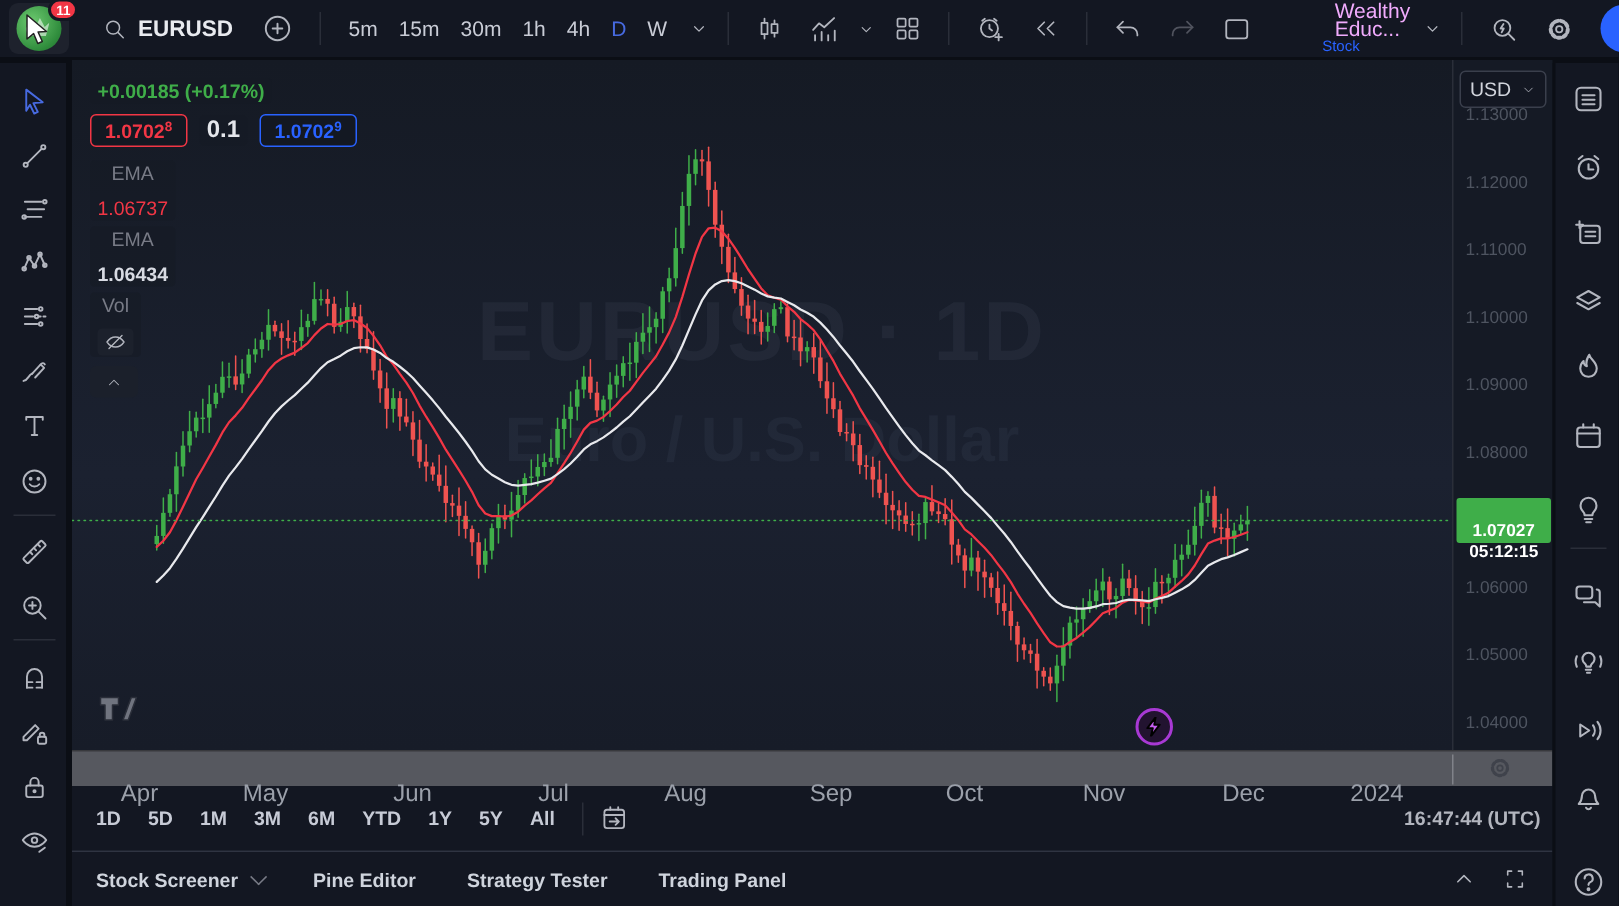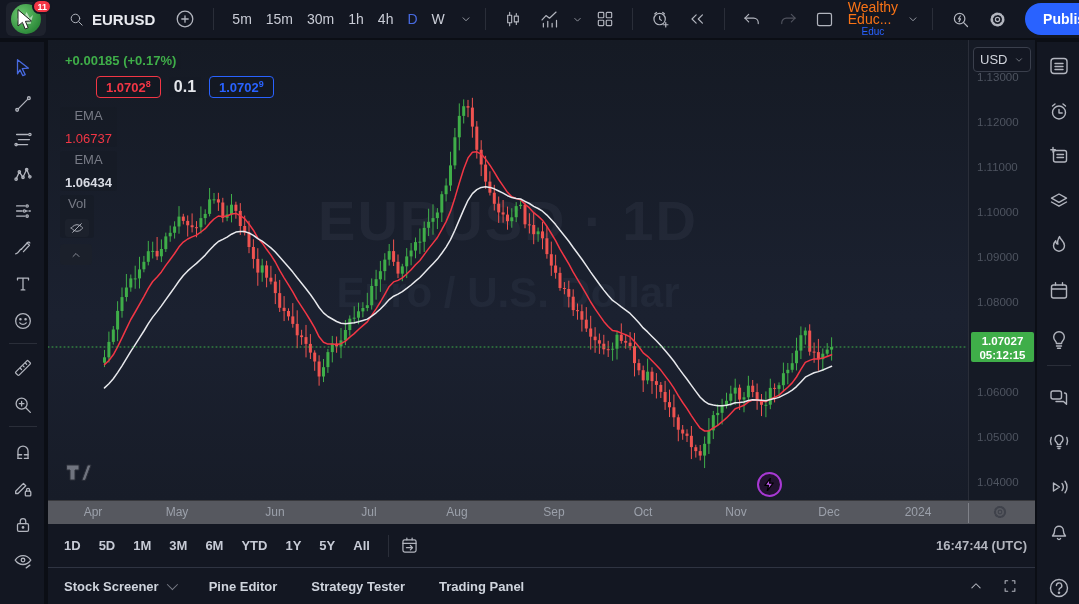--- a/index.html
+++ b/index.html
@@ -16,63 +16,63 @@
   #avatar::after { content:""; position:absolute; left:6px; top:8px; width:16px; height:12px; background:rgba(255,255,255,.55); clip-path:polygon(0 60%,20% 20%,40% 55%,60% 0,80% 50%,100% 25%,85% 100%,10% 100%); }
   #badge { position:absolute; top:-3px; right:-6px; min-width:19px; height:15px; background:#f23645; border:2px solid #131722; border-radius:9px; color:#fff; font-size:9px; font-weight:bold; display:flex; align-items:center; justify-content:center; padding:0 3px; }
   #mouse-cursor { position:absolute; left:9px; top:7px; z-index:60; }
   .symbol-btn { display:flex; align-items:center; gap:7px; padding:4px 8px; margin-left:8px; color:#e8eaef; font-size:15px; font-weight:bold; }
   .tb-btn { padding:4px 5px; display:flex; align-items:center; }
   .intervals { display:flex; align-items:center; gap:2px; }
   .interval { font-size:14px; color:#c9ccd6; padding:4px 6px; border-radius:4px; }
   .interval.active { color:#476ae0; }
   .chev-sm { margin-left:2px; }
   #layout-name-block { display:flex; flex-direction:column; align-items:center; line-height:12px; padding:0 2px; }
-  #layout-name { color:#f97316; font-size:14px; }
+  #layout-name { color:#f0abfc; font-size:14px;margin-left:42px; }
   #save-label { color:#2962ff; font-size:10px; margin-top:1px; }
   #right-group { margin-left:auto; display:flex; align-items:center; gap:6px; }
   #publish-btn { background:#2962ff; color:#fff; border:none; font-size:14px; font-weight:bold; font-family:inherit; padding:8px 18px; border-radius:18px; margin-left:6px; }
 
   
   #left-toolbar { position:absolute; left:0; top:42px; width:46px; height:562px; background:#131722; border-right:2px solid #0b0e15; z-index:40; }
   .lt-icon { position:absolute; left:11px; width:24px; height:24px; }
   .lt-div { position:absolute; left:9px; width:28px; height:1px; background:#2a2e39; }
 
   
   #chart-pane { position:absolute; left:48px; top:40px; width:920px; height:460px; background:linear-gradient(180deg,#151a24 0%,#1b2130 60%,#171c28 100%); overflow:hidden; }
   #watermark { position:absolute; left:0; right:0; top:148px; text-align:center; pointer-events:none; }
   #wm1 { font-size:56px; font-weight:bold; letter-spacing:2px; color:rgba(160,172,196,0.07); }
   #wm2 { font-size:42px; font-weight:bold; margin-top:16px; color:rgba(160,172,196,0.06); }
   #chart-svg { position:absolute; left:0; top:0; }
   #legend { position:absolute; left:12px; top:12px; z-index:10; font-size:13px; }
   .chip { background:rgba(21,26,37,.6); width:fit-content; padding:1px 5px; border-radius:3px; }
   #change-row { color:#3fae49; font-weight:bold; margin-bottom:7px; }
   #quote-row { display:flex; align-items:center; gap:8px; margin-bottom:9px; }
   .q-box { border:1px solid; border-radius:4px; padding:2px 9px; font-weight:bold; font-size:13px; background:rgba(19,23,34,.85); }
-  #bid-box { color:#f23645; border-color:#f23645;margin-left:36px; }
+  #bid-box { color:#f23645; border-color:#f23645; }
   #ask-box { color:#2962ff; border-color:#2962ff; }
   .q-box sup { font-size:9px; }
   #spread { color:#e4e6eb; font-weight:bold; font-size:16px; }
   .ind-row { display:flex; align-items:center; gap:8px; margin-bottom:4px; font-size:13px;flex-direction:column; }
   .ind-label { color:#787b86; }
   #ema-fast-val { color:#f23645; }
   #ema-slow-val { color:#d8dbe3; font-weight:bold; }
   #vol-eye { background:#1c212c; border-radius:3px; padding:1px 4px; }
   #collapse-btn { margin-top:6px; width:32px; height:21px; background:#1b202b; border-radius:4px; display:flex; align-items:center; justify-content:center; color:#b2b5be; }
   #tv-logo { position:absolute; left:18px; top:424px; color:#70747f; }
   #event-marker { position:absolute; left:709px; top:432px; width:25px; height:25px; border-radius:50%; background:#221330; border:2px solid #a839d4; display:flex; align-items:center; justify-content:center; }
 
   
   #price-axis { position:absolute; left:968px; top:40px; width:67px; height:460px; background:#151a25; border-left:1px solid #2a2e39; z-index:20; }
   .pl { position:absolute; left:8px; font-size:11.5px; color:#4e5460; }
   #currency-dd { position:absolute; left:4px; top:7px; width:58px; height:25px; background:#131722; border:1px solid #3a3f4c; border-radius:4px; display:flex; align-items:center; justify-content:space-between; padding:0 6px; color:#d1d4dc; font-size:13px; z-index:5; }
-  #price-tag { position:absolute; left:2px; width:63px; height:30px; background:#3fae49; border-radius:2px; color:#fff; font-size:11.5px; font-weight:bold; text-align:center; line-height:14px; padding-top:2px; z-index:4; }
+  #price-tag { position:absolute; left:2px; width:63px; height:30px; background:#3fae49; border-radius:2px; color:#fff; font-size:11.5px; font-weight:bold; text-align:center; line-height:14px; padding-top:15px; z-index:4; }
 
   
   #time-axis { position:absolute; left:48px; top:500px; width:987px; height:24px; background:#56585f; border-top:1px solid rgba(0,0,0,.35); z-index:25; }
-  .month { position:absolute; top:4px; transform:translateX(-50%); font-size:12px; color:#9ba0aa; }
+  .month { position:absolute; top:20px; transform:translateX(-50%); font-size:16px; color:#9ba0aa; }
   #ta-div { position:absolute; left:920px; top:2px; width:1px; height:20px; background:#808289; }
   #ta-gear { position:absolute; left:942px; top:1px; color:#3f424b; }
 
   
   #range-bar { position:absolute; left:48px; top:524px; width:987px; height:43px; background:#131722; display:flex; align-items:center; padding:0 8px; z-index:20; }
   .range-btn { font-size:13px; font-weight:bold; color:#c7cbd6; padding:4px 8px; border-radius:4px; }
   #range-sep { width:1px; height:22px; background:#2a2e39; margin:0 10px; }
   #clock { margin-left:auto; font-size:13px; color:#b2b5be; font-weight:bold; }
 
   
@@ -183,21 +183,21 @@
         <path d="M20.5 11H10a5.5 5.5 0 0 0-5.5 5.5v1"></path>
       </svg>
     </span>
   <span class="icon tb-btn">
       <svg width="21" height="21" viewBox="0 0 24 24">
         <rect x="4" y="5" width="16" height="14" rx="2"></rect>
       </svg>
     </span>
   <div id="layout-name-block">
     <span id="layout-name">Wealthy Educ...</span>
-    <span id="save-label">Educ</span>
+    <span id="save-label">Stock</span>
   </div>
   <span class="icon">
       <svg width="14" height="14" viewBox="0 0 24 24">
         <path d="M7 10l5 5 5-5"></path>
       </svg>
     </span>
   <div id="right-group">
     <div class="tb-sep"></div>
     <span class="icon tb-btn">
         <svg width="21" height="21" viewBox="0 0 24 24">

